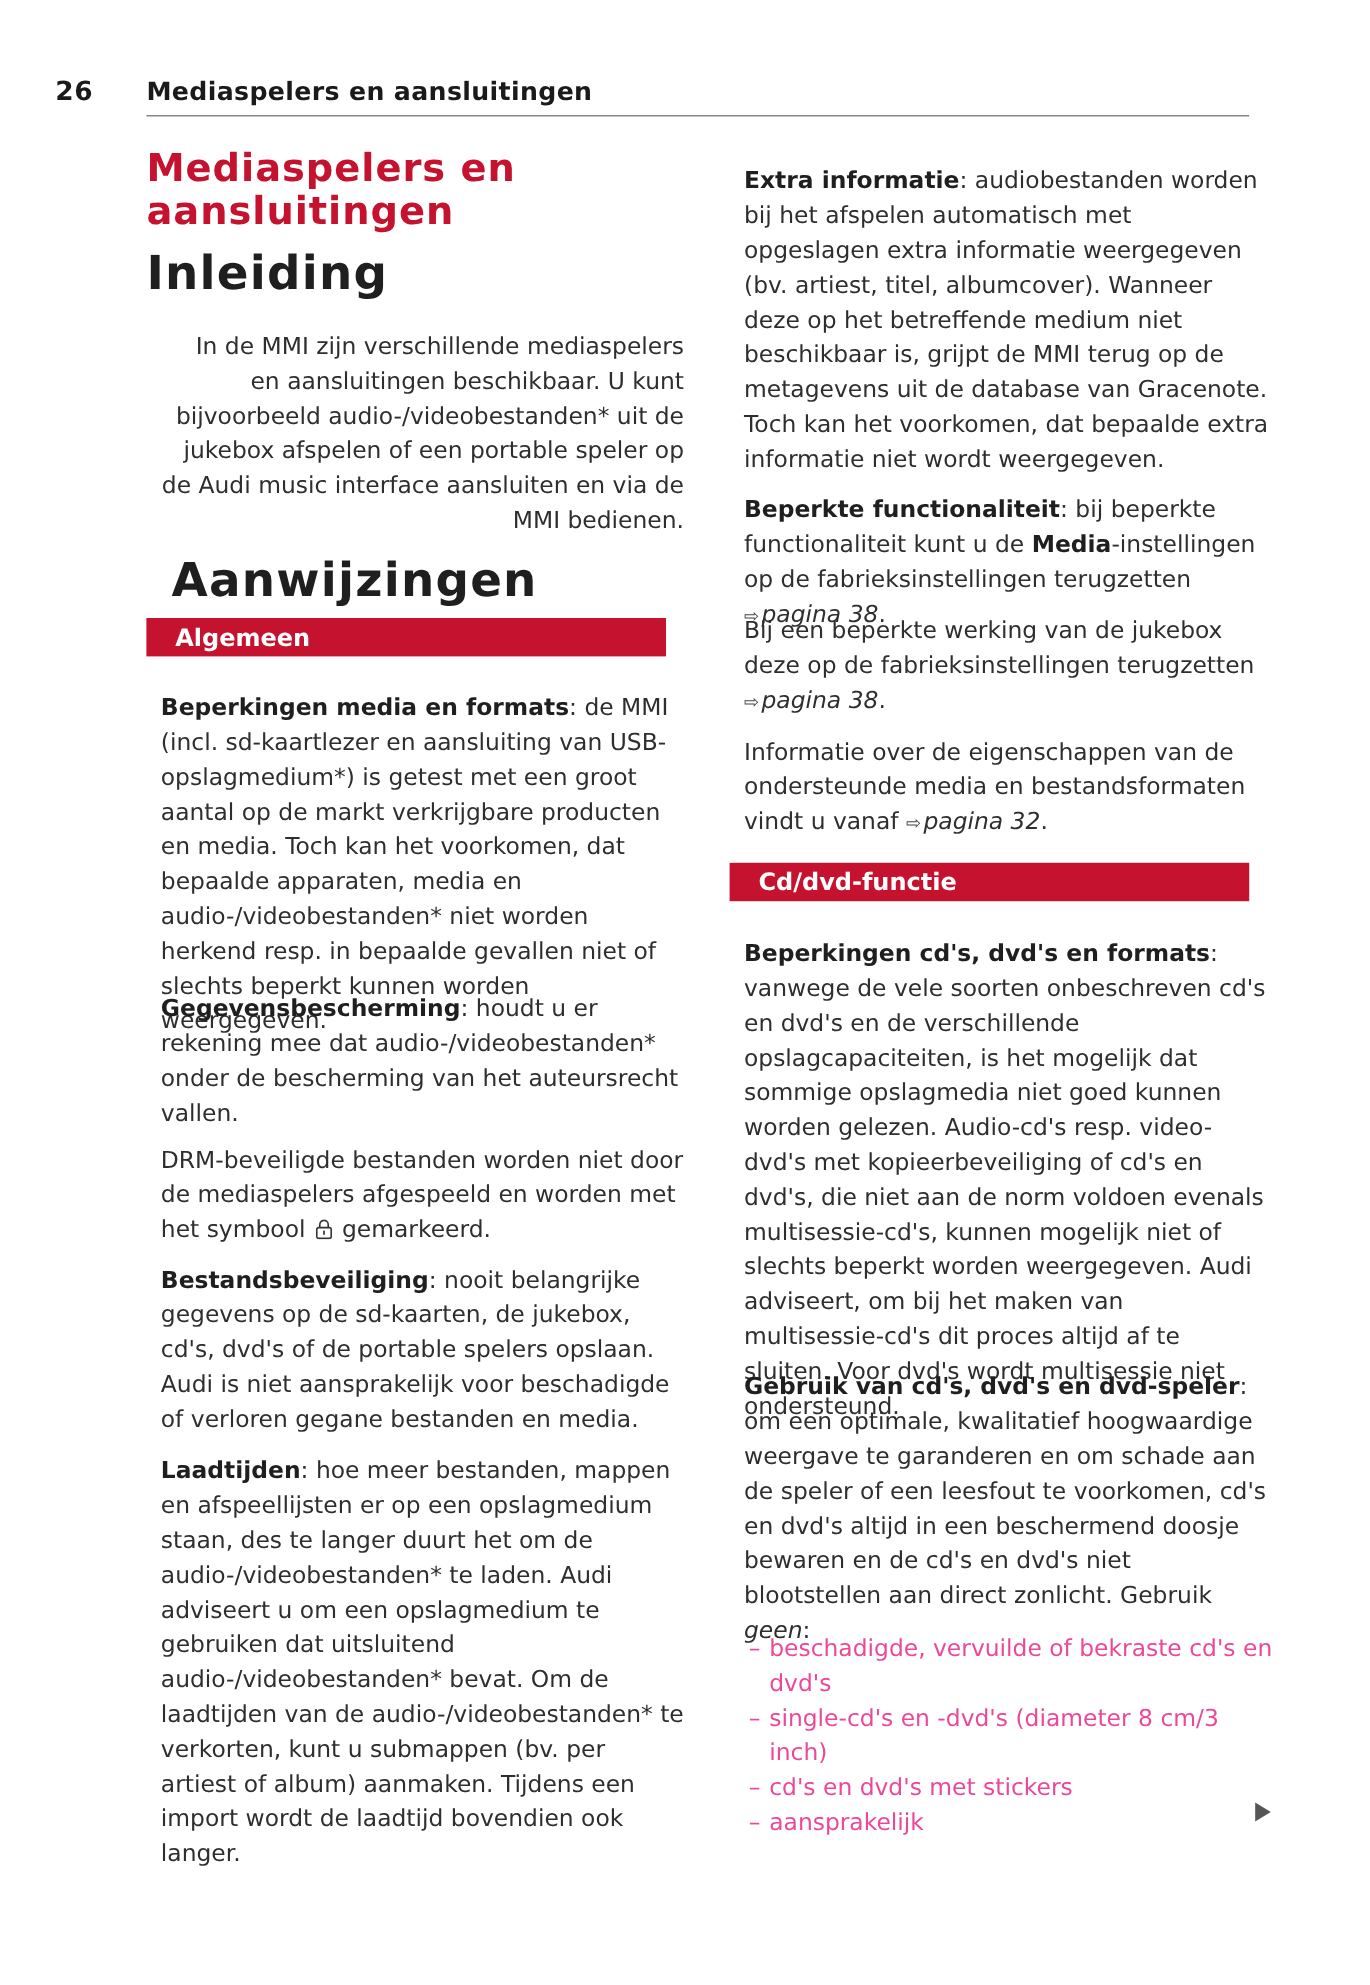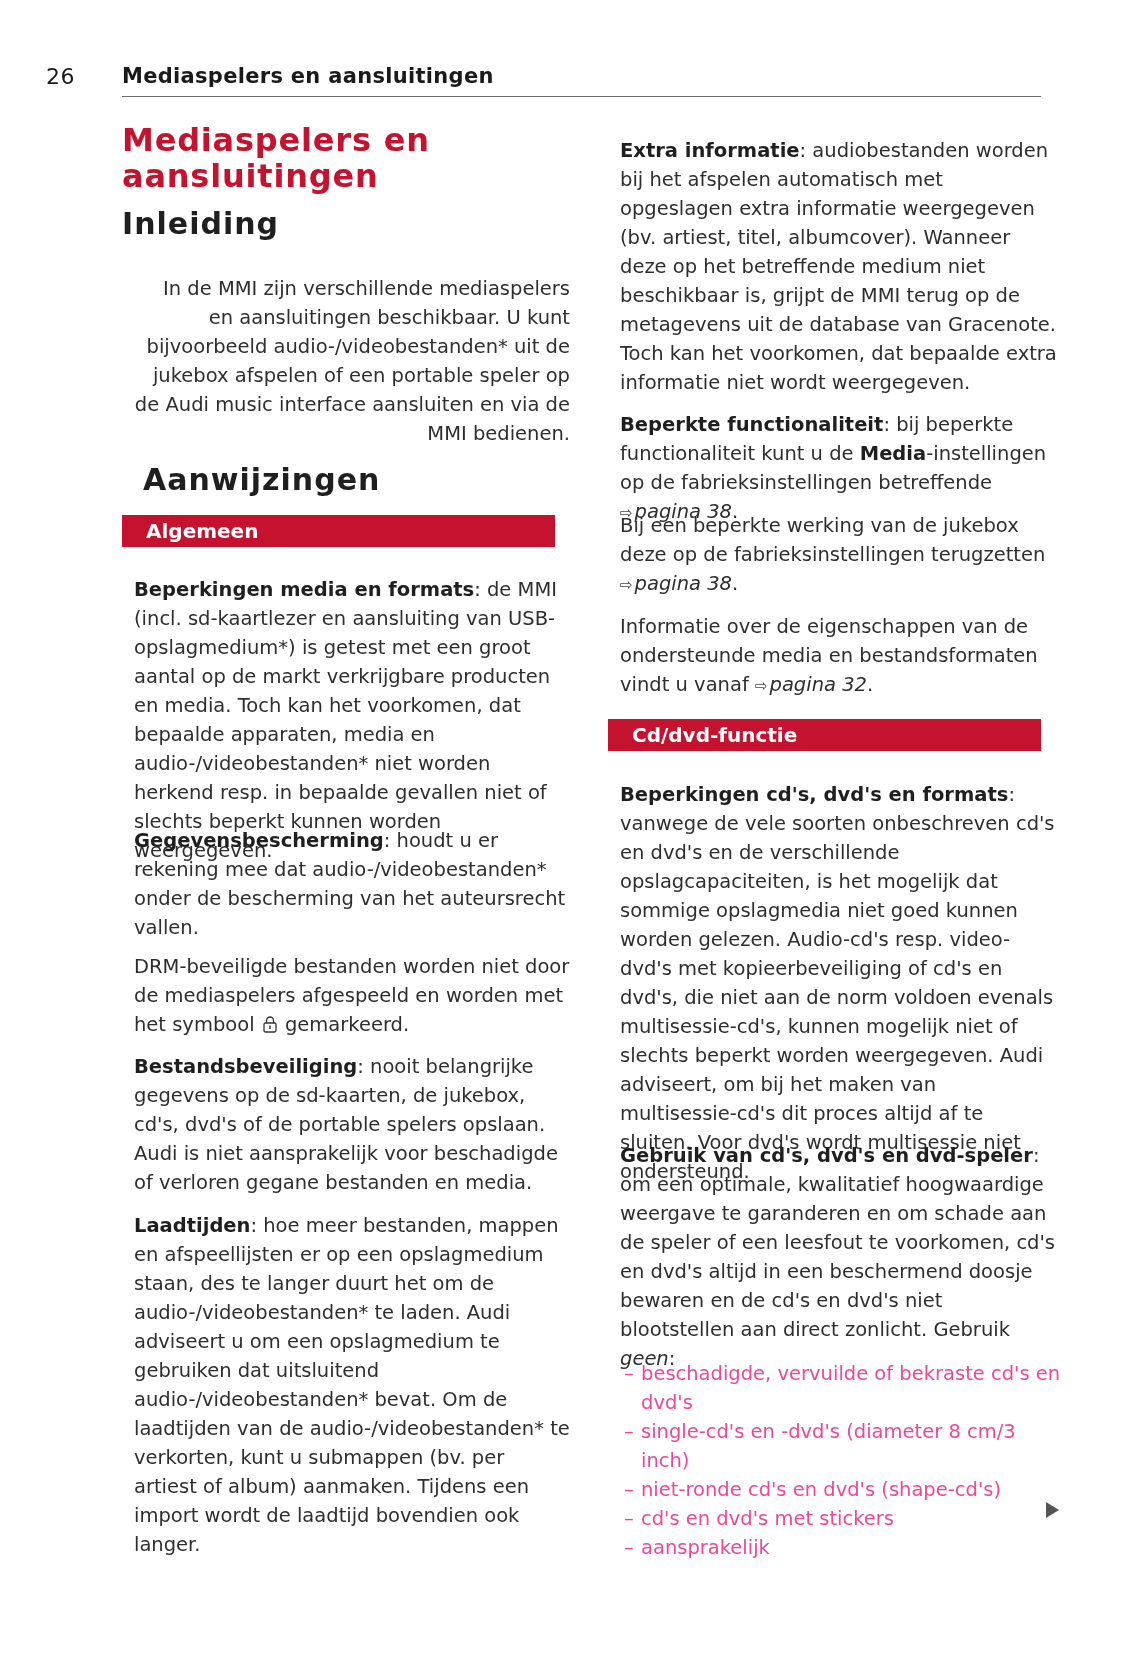--- a/index.html
+++ b/index.html
@@ -1,23 +1,23 @@
 <!DOCTYPE html>
 <html><head>
 <meta charset="utf-8">
 <style>
   html, body { margin:0; padding:0; background:#ffffff; }
   body { width:1142px; height:1654px; position:relative; overflow:hidden;
          font-family:"DejaVu Sans", "Liberation Sans", sans-serif; color:#2b2b2b; }
-  .page-num { position:absolute; left:46px; top:64px; font-size:22px; font-weight:normal; color:#1a1a1a; letter-spacing:0.5px; }
+  .page-num { position:absolute; left:46px; top:64px; font-size:22px; font-weight:bold; color:#1a1a1a; letter-spacing:0.5px; }
   .running-head { position:absolute; left:122px; top:64px; font-size:21px; font-weight:bold; color:#1a1a1a; letter-spacing:0.3px; }
   .head-rule { position:absolute; left:122px; top:96px; width:919px; height:1px; background:#6a6a6a; }
 
   .title-red { position:absolute; left:122px; top:122px; width:440px; font-size:32px; line-height:36px; font-weight:bold; color:#c4122f; letter-spacing:0.8px; margin:0; }
-  .h2 { position:absolute; left:122px; font-size:30px; font-weight:bold; color:#1f1f1f; letter-spacing:1px; margin:0; }
+  .h2 { position:absolute; left:122px; font-size:39px; font-weight:bold; color:#1f1f1f; letter-spacing:1px; margin:0; }
   .h2.inleiding { top:206px; }
   .h2.aanwijzingen { top:462px;margin-left:21px; }
 
   .para { position:absolute; font-size:19.5px; line-height:29px; color:#2e2e2e; margin:12px; }
   .para b { color:#1f1f1f; }
   .para i { font-style:italic; }
 
   .redbar { position:absolute; height:32px; background:#c4122f; color:#ffffff; font-size:20px; font-weight:bold; line-height:32px; padding-left:24px; box-sizing:border-box; }
 
   .arrow-ref { font-size:15px; color:#444; margin-right:2px; }
@@ -57,35 +57,34 @@
       <rect x="1" y="7" width="12" height="9" rx="1.5" fill="none" stroke="#333" stroke-width="1.3"></rect>
       <rect x="6.3" y="9.5" width="1.4" height="3.5" fill="#333"></rect>
     </svg> <span>gemarkeerd.</span></p>
 
 <p class="para" style="left:122px; top:1040px; width:436px;"><b>Bestandsbeveiliging</b><span>: nooit belangrijke gegevens op de sd-kaarten, de jukebox, cd's, dvd's of de portable spelers opslaan. Audi is niet aansprakelijk voor beschadigde of verloren gegane bestanden en media.</span></p>
 
 <p class="para" style="left:122px; top:1199px; width:436px;"><b>Laadtijden</b><span>: hoe meer bestanden, mappen en afspeellijsten er op een opslagmedium staan, des te langer duurt het om de audio-/videobestanden* te laden. Audi adviseert u om een opslagmedium te gebruiken dat uitsluitend audio-/videobestanden* bevat. Om de laadtijden van de audio-/videobestanden* te verkorten, kunt u submappen (bv. per artiest of album) aanmaken. Tijdens een import wordt de laadtijd bovendien ook langer.</span></p>
 
 <p class="para" style="left:608px; top:124px; width:438px;"><b>Extra informatie</b><span>: audiobestanden worden bij het afspelen automatisch met opgeslagen extra informatie weergegeven (bv. artiest, titel, albumcover). Wanneer deze op het betreffende medium niet beschikbaar is, grijpt de MMI terug op de metagevens uit de database van Gracenote. Toch kan het voorkomen, dat bepaalde extra informatie niet wordt weergegeven.</span></p>
 
-<p class="para" style="left:608px; top:398px; width:438px;"><b>Beperkte functionaliteit</b><span>: bij beperkte functionaliteit kunt u de </span><b>Media</b><span>-instellingen op de fabrieksinstellingen betreffende </span><span class="arrow-ref">⇨</span><i>pagina 38</i><span>.</span></p>
+<p class="para" style="left:608px; top:398px; width:438px;"><b>Beperkte functionaliteit</b><span>: bij beperkte functionaliteit kunt u de </span><b>Media</b><span>-instellingen op de fabrieksinstellingen terugzetten </span><span class="arrow-ref">⇨</span><i>pagina 38</i><span>.</span></p>
 
 <p class="para" style="left:608px; top:499px; width:438px;"><span>Bij een beperkte werking van de jukebox deze op de fabrieksinstellingen terugzetten </span><span class="arrow-ref">⇨</span><i>pagina 38</i><span>.</span></p>
 
 <p class="para" style="left:608px; top:600px; width:438px;"><span>Informatie over de eigenschappen van de ondersteunde media en bestandsformaten vindt u vanaf </span><span class="arrow-ref">⇨</span><i>pagina 32</i><span>.</span></p>
 
 <div class="redbar" style="left:608px; top:719px; width:433px;">
   <span>Cd/dvd-functie</span>
 </div>
 
 <p class="para" style="left:608px; top:768px; width:438px;"><b>Beperkingen cd's, dvd's en formats</b><span>: vanwege de vele soorten onbeschreven cd's en dvd's en de verschillende opslagcapaciteiten, is het mogelijk dat sommige opslagmedia niet goed kunnen worden gelezen. Audio-cd's resp. video-dvd's met kopieerbeveiliging of cd's en dvd's, die niet aan de norm voldoen evenals multisessie-cd's, kunnen mogelijk niet of slechts beperkt worden weergegeven. Audi adviseert, om bij het maken van multisessie-cd's dit proces altijd af te sluiten. Voor dvd's wordt multisessie niet ondersteund.</span></p>
 
 <p class="para" style="left:608px; top:1129px; width:438px;"><b>Gebruik van cd's, dvd's en dvd-speler</b><span>: om een optimale, kwalitatief hoogwaardige weergave te garanderen en om schade aan de speler of een leesfout te voorkomen, cd's en dvd's altijd in een beschermend doosje bewaren en de cd's en dvd's niet blootstellen aan direct zonlicht. Gebruik </span><i>geen</i><span>:</span></p>
 
 <ul class="dash-list" style="left:608px; top:1343px; width:438px;">
   <li>beschadigde, vervuilde of bekraste cd's en dvd's</li>
   <li>single-cd's en -dvd's (diameter 8 cm/3 inch)</li>
-  <li>niet-ronde cd's en dvd's (shape-cd's)</li>
   <li>cd's en dvd's met stickers</li>
   <li>aansprakelijk</li>
 </ul>
 
 <div class="next-page-arrow"></div>
 
 </body></html>

